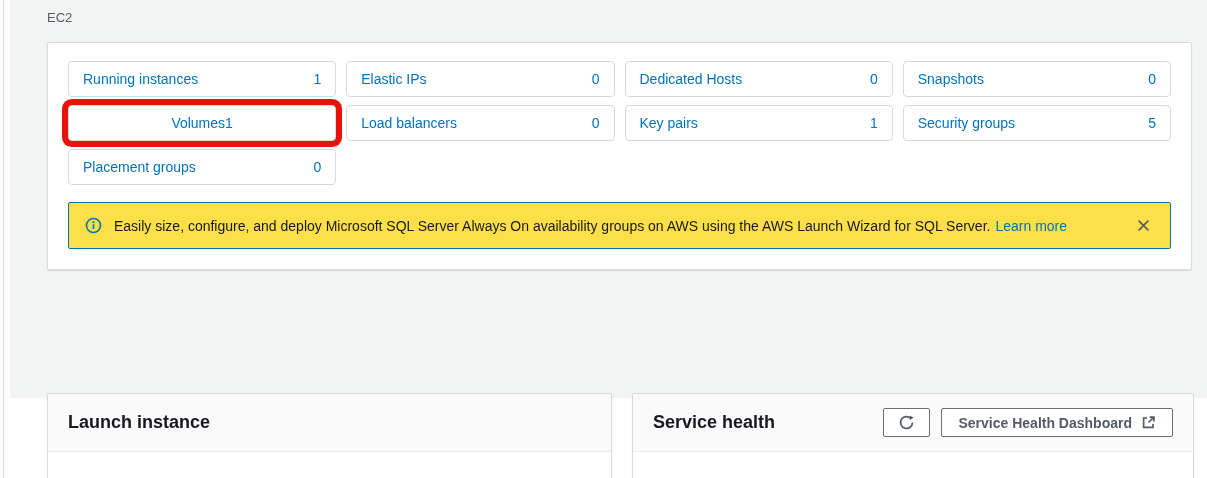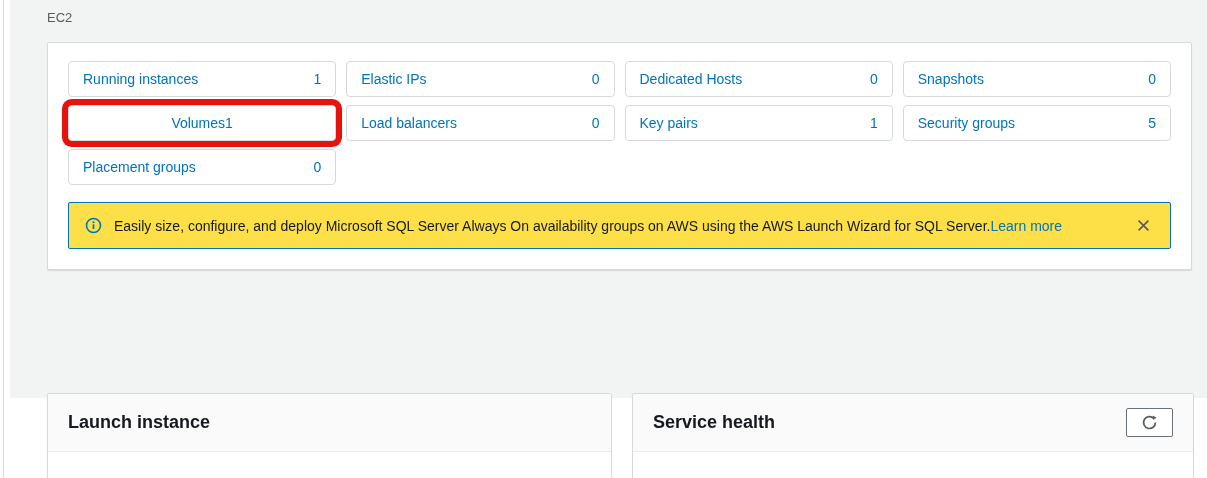--- a/index.html
+++ b/index.html
@@ -54,21 +54,21 @@
   .res-cell .count { color: #0073bb; }
   .res-cell.highlighted { box-shadow: 0 0 0 6px #e8120c; justify-content: center; }
 
   .banner {
     margin-top: 17px; height: 47px;
     display: flex; align-items: center;
     background: #fde047; border: 1px solid #0073bb; border-radius: 2px;
     padding: 0 16px; font-size: 14px; color: #16191f;
   }
   .banner-icon { flex: none; display: flex; margin-right: 12px; }
-  .banner-link { color: #0073bb; text-decoration: none; cursor: pointer; }
+  .banner-link { color: #0073bb; text-decoration: none; margin-left: 5px; cursor: pointer; }
   .banner-close { margin-left: auto; display: flex; padding: 3px; cursor: pointer; background: none; border: none; }
 
   .launch-panel { left: 37px; top: 393px; width: 565px; height: 110px; }
   .health-panel { left: 622px; top: 393px; width: 562px; height: 110px; }
   .launch-panel .panel-header, .health-panel .panel-header { height: 58px; }
 
   svg { display: block; }
 </style>
 </head>
 <body>
@@ -154,17 +154,27 @@
       <h2 class="panel-title">Service health</h2>
       <div class="hdr-actions">
         <button class="icon-btn">
           <span>
             <svg width="17" height="17" viewBox="0 0 16 16" fill="none" stroke="#545b64" stroke-width="1.6">
               <path d="M13.6 8 A 5.6 5.6 0 1 1 12 4.1"></path>
               <path d="M11.2 1.4 L14.6 3.6 L11.4 5.6 Z" fill="#545b64" stroke="none"></path>
             </svg>
           </span>
         </button>
+        <button class="text-btn">
+          <span>Service Health Dashboard</span>
+          <span>
+            <svg width="15" height="15" viewBox="0 0 16 16" fill="none" stroke="#545b64" stroke-width="1.8">
+              <path d="M6.5 3.2 H2.8 V13.2 H12.8 V9.5"></path>
+              <path d="M9.2 2.2 H13.8 V6.8"></path>
+              <path d="M13.5 2.5 L8 8"></path>
+            </svg>
+          </span>
+        </button>
       </div>
     </div>
   </section>
 
 </div>
 
 </body></html>

